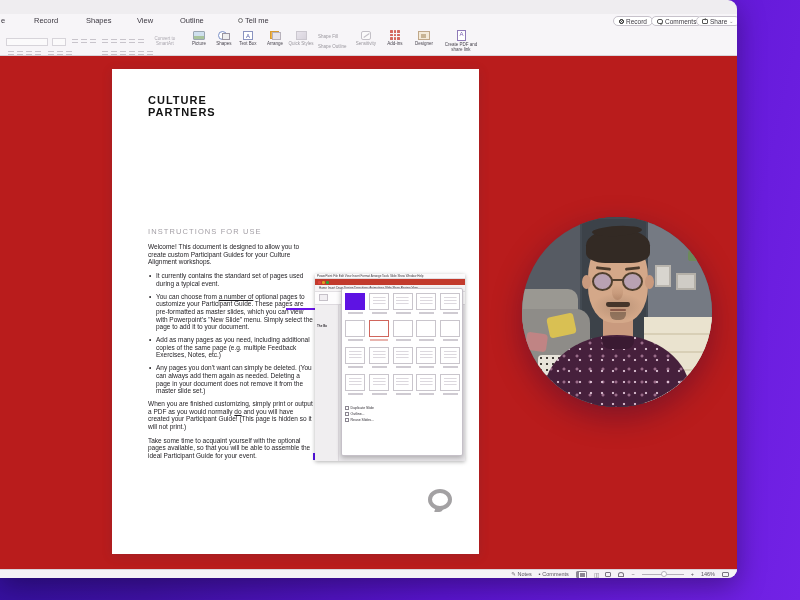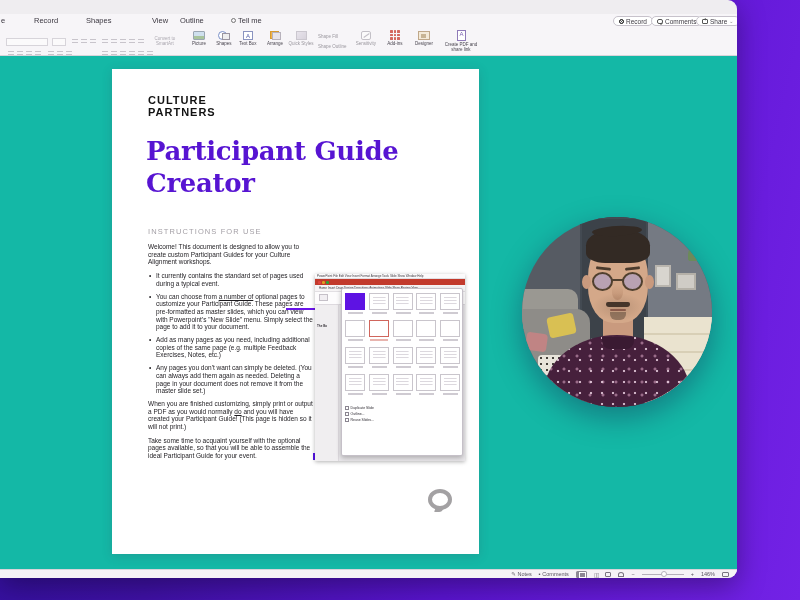--- a/index.html
+++ b/index.html
@@ -56,21 +56,21 @@
   .ric-sens { width:10px; height:9px; border:1px solid #9a95a0; border-radius:2px; background:#fff; position:relative; }
   .ric-sens:after{ content:""; position:absolute; left:1px; top:3px; width:7px; height:1px; background:#9a95a0; transform:rotate(-35deg); }
   .ric-addins { width:10px; height:10px; display:grid; grid-template-columns:repeat(3,1fr); gap:1px; }
   .ric-addins span { background:#d4675f; border-radius:.5px; }
   .ric-designer { width:12px; height:9px; border:1px solid #c0a88a; background:#f4ead8; position:relative; }
   .ric-designer:after{ content:""; position:absolute; left:2px; top:2px; width:5px; height:4px; background:#c8b494; }
   .ric-pdf { width:9px; height:11px; border:1px solid #8f7ab8; background:#fff; position:relative; }
   .ric-pdf:after{ content:"A"; position:absolute; left:2px; top:1px; font-size:6px; color:#7a5fb0; }
   .smartart-lbl { font-size:4.5px; line-height:5px; color:#6a6572; }
 
-  .canvas { position:absolute; left:0; top:56px; width:100%; height:513px; background:#14b8a6; }
+  .canvas { position:absolute; left:0; top:56px; width:100%; height:513px; background:#b91c1c; }
   .statusbar { position:absolute; left:0; bottom:0; width:100%; height:9px; background:#f5f3f6; border-top:1px solid #d8d4da;
                display:flex; align-items:center; justify-content:flex-end; gap:7px; padding-right:8px; font-size:5.5px; color:#5a5560; }
   .sb-ic { width:6px; height:5px; border:1px solid #7a7580; border-radius:1px; }
   .sb-view { width:11px; height:7px; background:#8d8894; border-radius:1.5px; position:relative; }
   .sb-view:after{ content:""; position:absolute; left:3px; top:1.5px; width:5px; height:4px; border:1px solid #fff; }
   .sb-sorter { letter-spacing:-1px; font-size:6px; color:#7a7580; }
   .sb-slider { width:42px; height:1px; background:#b5b0ba; position:relative; }
   .sb-slider .knob { position:absolute; left:19px; top:-2.5px; width:6px; height:6px; border-radius:50%; background:#fff; border:1px solid #b5b0ba; }
 
   
@@ -176,23 +176,23 @@
 
 <div id="stage">
 
   <div id="win">
 
 
     <div class="menubar">
       <span class="mtab" style="left:1px">e</span>
       <span class="mtab" style="left:34px">Record</span>
       <span class="mtab" style="left:86px">Shapes</span>
-      <span class="mtab" style="left:152px">View</span>
+      <span class="mtab" style="left:137px">View</span>
       <span class="mtab" style="left:180px">Outline</span>
-      <span class="mtab" style="left:231px"><span class="bulb"></span><span>Tell me</span></span>
+      <span class="mtab" style="left:238px"><span class="bulb"></span><span>Tell me</span></span>
 
       <span class="pill" style="left:613px">
         <span class="rec-dot"></span>
         <span>Record</span>
       </span>
       <span class="pill" style="left:651px">
         <span class="cmt-ic"></span>
         <span>Comments</span>
       </span>
       <span class="pill" style="left:696px">
@@ -279,21 +279,20 @@
     </div>
 
     <div class="canvas">
       <div class="page">
 
         <div class="logo">
           <div>CULTURE</div>
           <div>PARTNERS</div>
         </div>
 
-        <div class="ptitle">Participant Guide Creator</div>
 
         <div class="psection">INSTRUCTIONS FOR USE</div>
 
         <div class="ptext">
           <p>Welcome! This document is designed to allow you to create custom Participant Guides for your Culture Alignment workshops.</p>
           <ul>
             <li><span>It currently contains the standard set of pages used during a typical event.</span></li>
             <li><span>You can choose from </span><span class="u">a number of</span><span> optional pages to customize your Participant Guide. These pages are pre-formatted as master slides, which you can view with Powerpoint's "New Slide" menu. Simply select the page to add it to your document.</span></li>
             <li><span>Add as many pages as you need, including additional copies of the same page (e.g. multiple Feedback Exercises, Notes, etc.)</span></li>
             <li><span>Any pages you don't want can simply be deleted. (You can always add them again as needed. Deleting a page in your document does not remove it from the master slide set.)</span></li>

